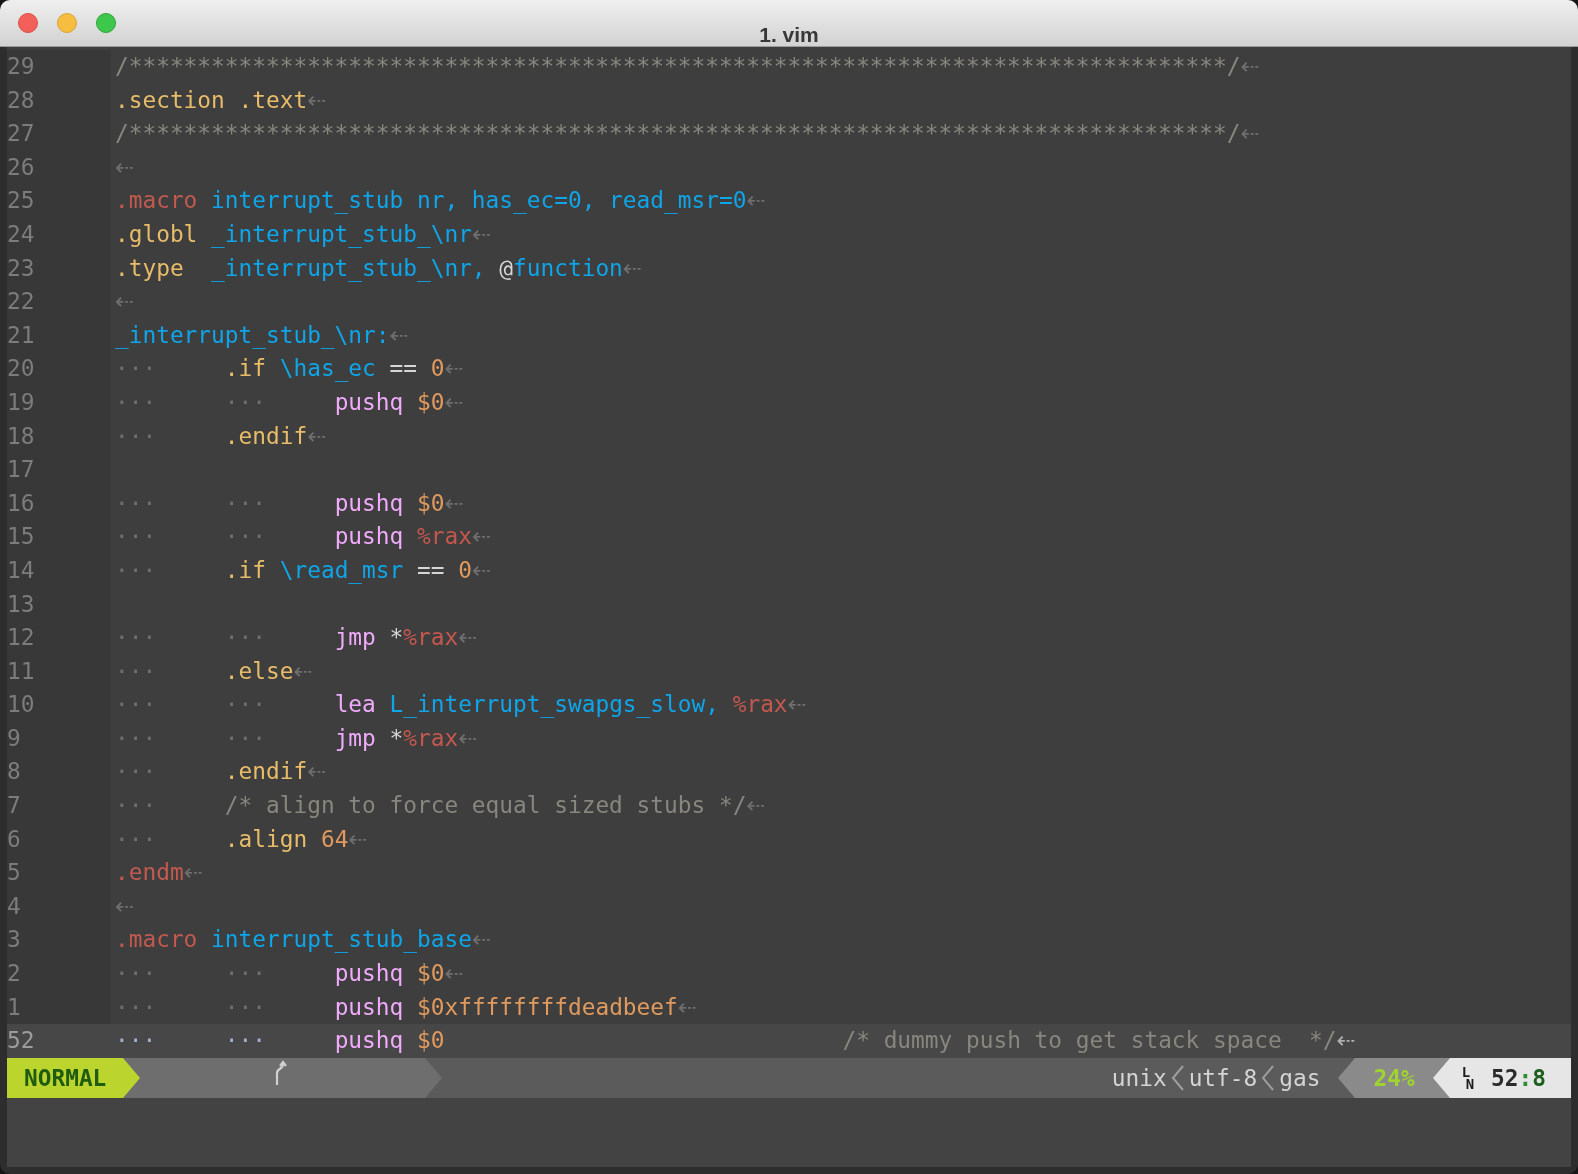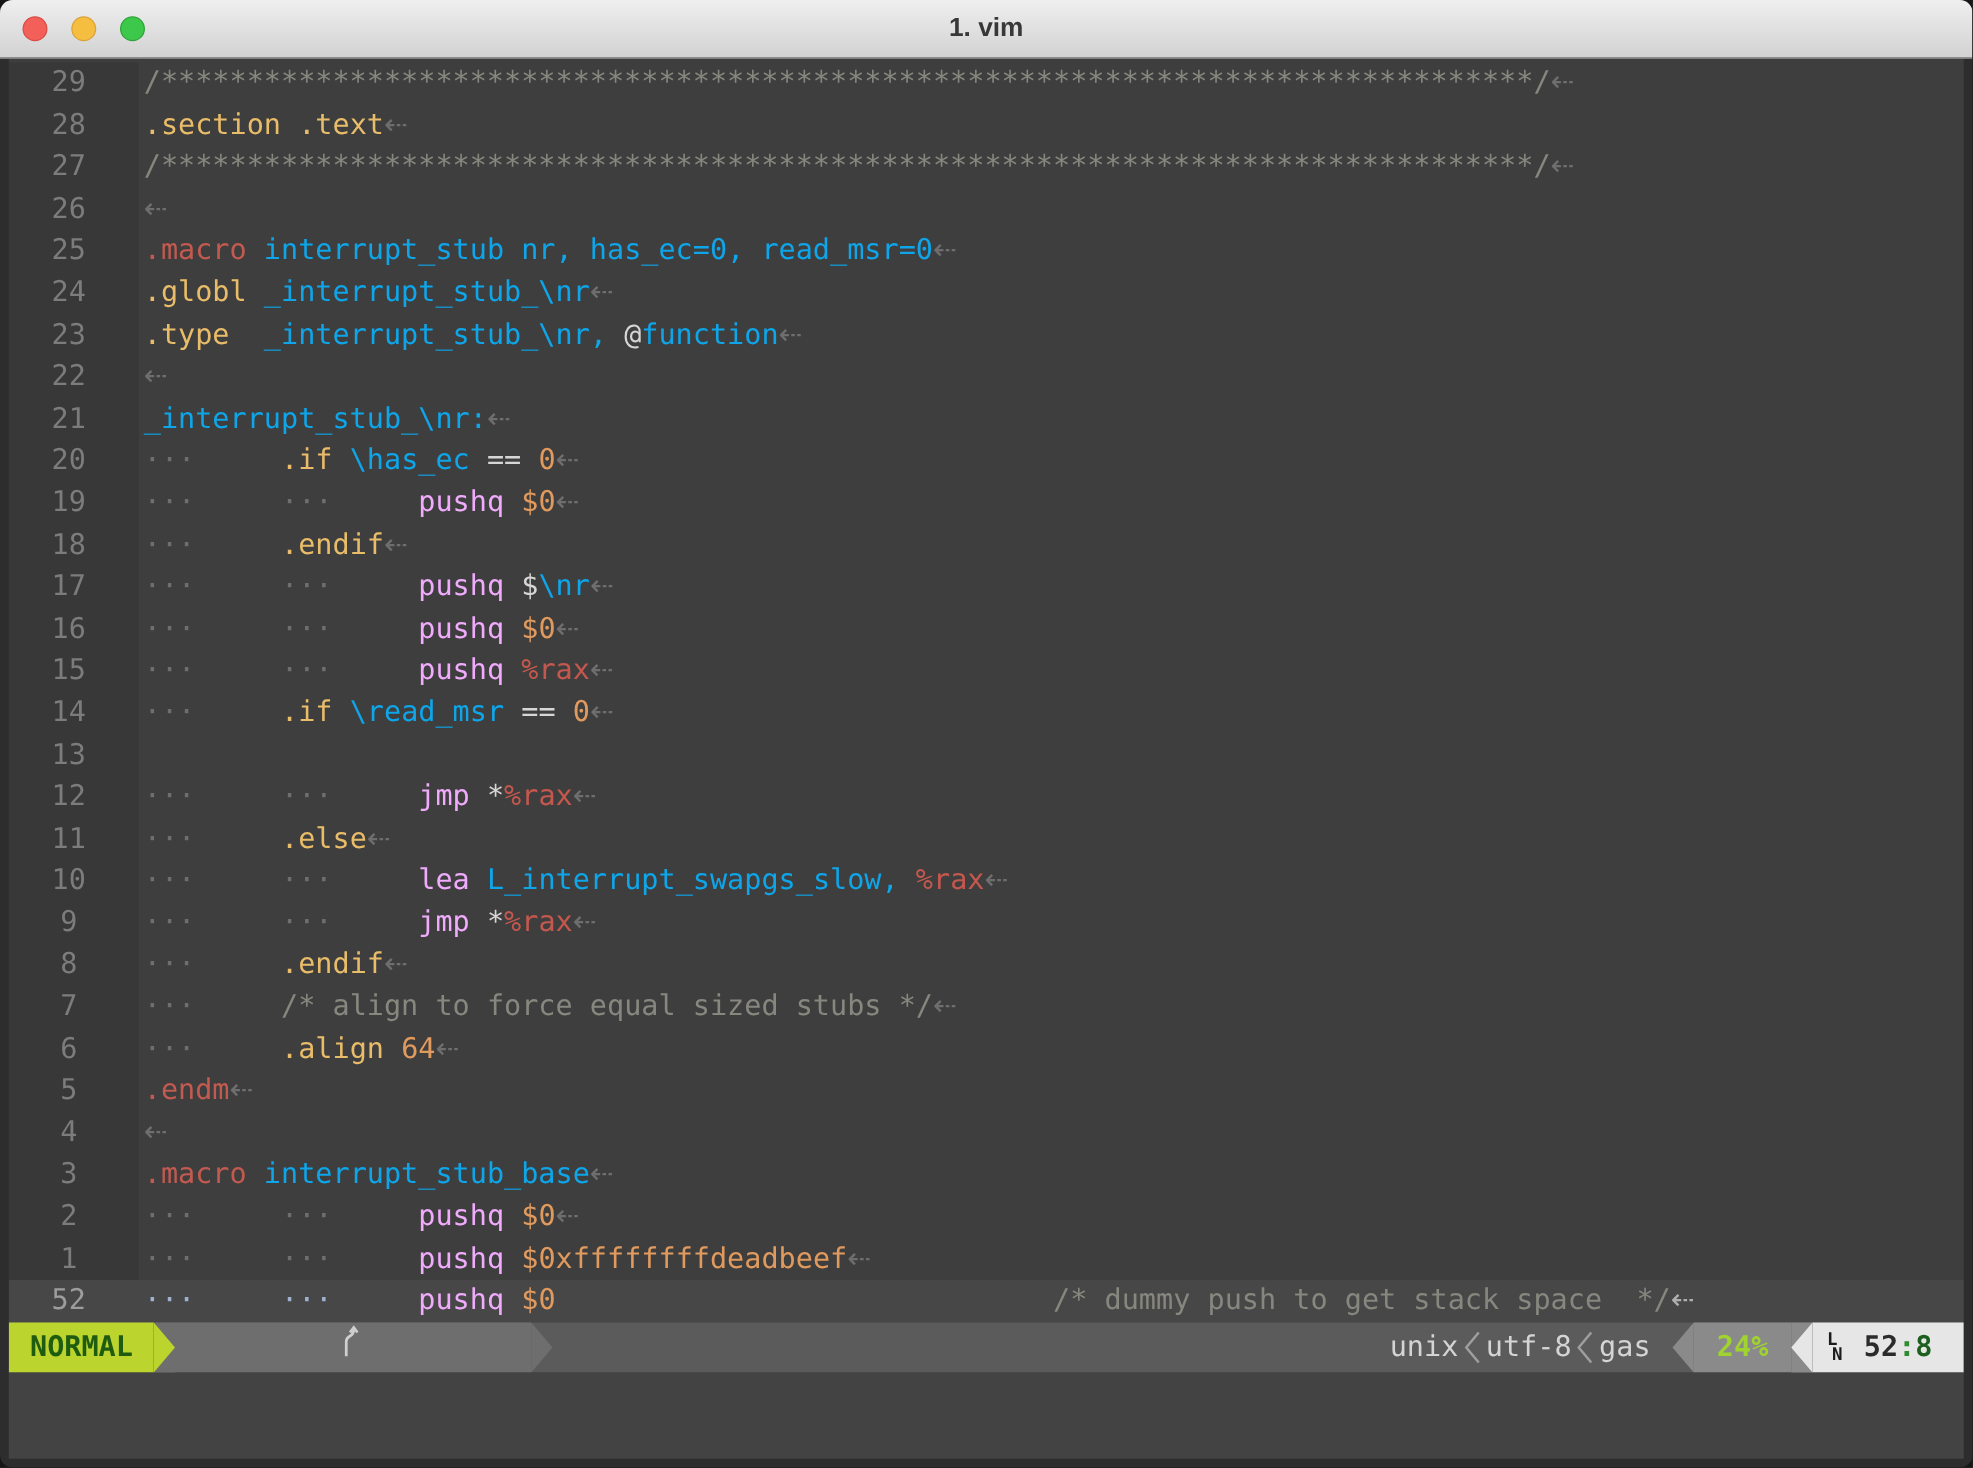--- a/index.html
+++ b/index.html
@@ -7,28 +7,28 @@
           overflow:hidden;box-sizing:border-box;display:flex;flex-direction:column;
           font-family:"DejaVu Sans Mono",monospace;}
   
   .titlebar{position:relative;height:46px;flex:none;
             background:linear-gradient(#efefef,#d2d2d2);border-bottom:1px solid #9b9b9b;}
   .traffic{position:absolute;left:18px;top:13px;display:flex;gap:19px;}
   .tl{width:20px;height:20px;border-radius:50%;box-sizing:border-box;display:inline-block;}
   .tl.red{background:#f3605a;border:1px solid #d94b44;}
   .tl.yellow{background:#f6be40;border:1px solid #dba238;}
   .tl.green{background:#3dc84b;border:1px solid #2fa33a;}
-  .title{position:absolute;left:0;right:0;top:0;text-align:center;line-height:46px;
+  .title{position:absolute;left:0;right:0;top:12px;text-align:center;line-height:46px;
          font-family:"Liberation Sans",sans-serif;font-size:21px;font-weight:600;color:#383838;}
   
   .term{flex:1;margin:0 7px;display:flex;flex-direction:column;background:#3e3e3e;overflow:hidden;}
   .window::after{content:"";flex:none;height:7px;}
   .buffer{flex:none;padding-top:3px;font-size:22.8px;}
   .row{display:flex;height:33.6px;line-height:33.6px;}
-  .gut{flex:none;width:104px;box-sizing:border-box;text-align:center;padding-right:8px;
+  .gut{flex:none;width:104px;box-sizing:border-box;text-align:left;padding-right:8px;
        background:#383838;color:#7c7c7c;}
   .code{white-space:pre;padding-left:4px;color:#d0d0d0;}
   .row.cur{background:#474747;}
   .row.cur .gut{background:transparent;color:#9d9d9d;}
   .tk-cm{color:#87877f;}
   .tk-dr{color:#e8bc69;margin-top:36px;}
   .tk-rd{color:#c25a50;}
   .tk-id{color:#0ea5e9;}
   .tk-mn{color:#f0abfc;}
   .tk-nm{color:#e09a5e;}
@@ -128,21 +128,20 @@
         <div class="row">
           <span class="gut">19</span>
           <span class="code"><span class="tk-tb">···     </span><span class="tk-tb">···     </span><span class="tk-mn">pushq</span><span class="tk-pl"> </span><span class="tk-nm">$0</span><span class="eol">⇠</span></span>
         </div>
         <div class="row">
           <span class="gut">18</span>
           <span class="code"><span class="tk-tb">···     </span><span class="tk-dr">.endif</span><span class="eol">⇠</span></span>
         </div>
         <div class="row">
           <span class="gut">17</span>
-          <span class="code"><span class="tk-tb">···     </span><span class="tk-tb">···     </span><span class="tk-mn">pushq</span><span class="tk-pl"> </span><span class="tk-op">$</span><span class="tk-id">\nr</span><span class="eol">⇠</span></span>
         </div>
         <div class="row">
           <span class="gut">16</span>
           <span class="code"><span class="tk-tb">···     </span><span class="tk-tb">···     </span><span class="tk-mn">pushq</span><span class="tk-pl"> </span><span class="tk-nm">$0</span><span class="eol">⇠</span></span>
         </div>
         <div class="row">
           <span class="gut">15</span>
           <span class="code"><span class="tk-tb">···     </span><span class="tk-tb">···     </span><span class="tk-mn">pushq</span><span class="tk-pl"> </span><span class="tk-rg">%rax</span><span class="eol">⇠</span></span>
         </div>
         <div class="row">

